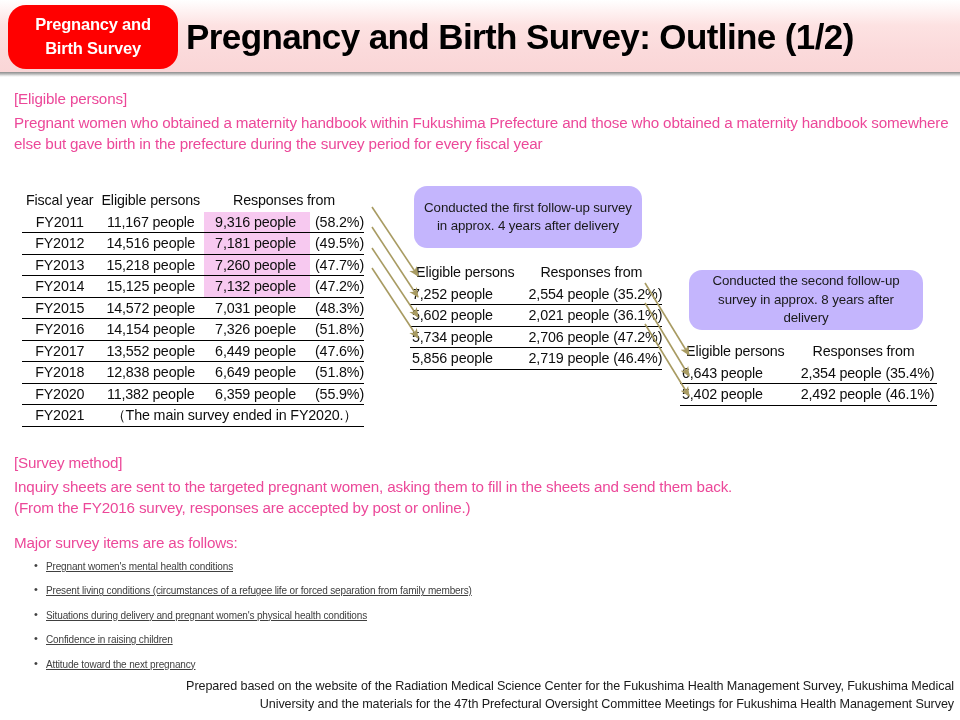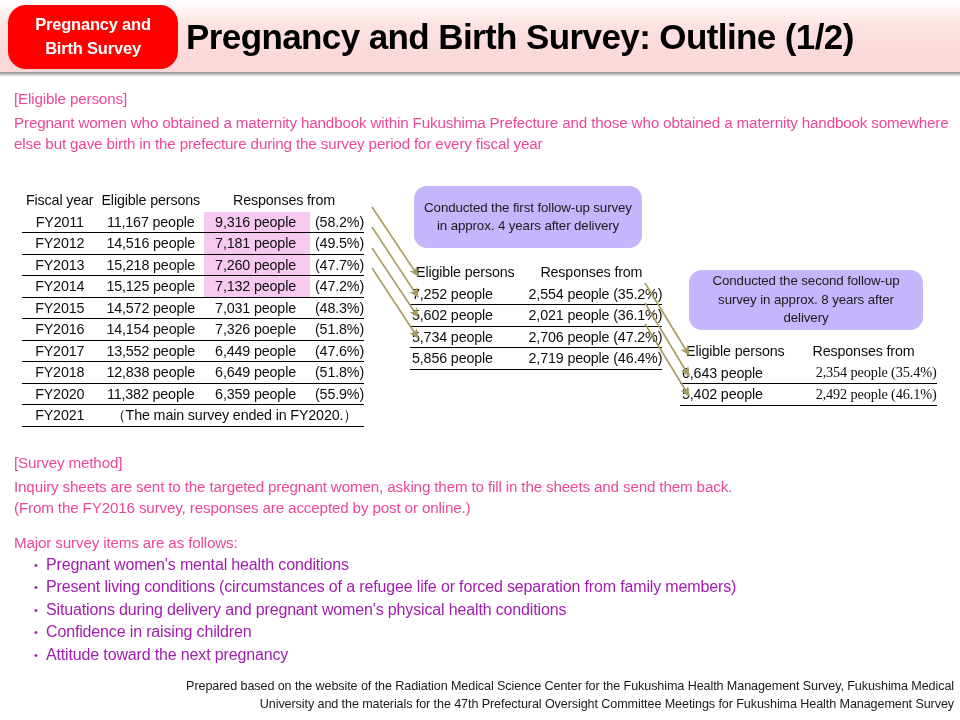--- a/index.html
+++ b/index.html
@@ -80,25 +80,26 @@
 
   #items-lead      { left: 14px; top: 532px; }
 
   .bullet-list {
     position: absolute;
     left: 34px; top: 554px;
     margin: 0; padding: 0;
     list-style: none;
   }
   .bullet-list li {
-    font-size: 16px;
+    font-size: 10px;
     line-height: 22.4px;
     letter-spacing: -0.15px;
     white-space: nowrap;
-    color: #a21caf;
+    color: #404040;
+    text-decoration: underline;
   }
   .bullet-list li::before {
     content: "\2022";
     display: inline-block;
     width: 12px;
     font-size: 11px;
     vertical-align: 1px;
   }
 
   .footnote {
@@ -145,21 +146,21 @@
   #follow1-table { left: 410px; top: 262px; }
   #follow1-table th { text-align: center; padding: 0 6px 1px 6px; }
   #follow1-table td.elig { text-align: left;  width: 90px; padding-left: 2px; }
   #follow1-table td.resp { text-align: left;  width: 132px; padding-left: 8px; }
   #follow1-table tbody tr > td { border-bottom: 1.1px solid #000000; }
 
   
   #follow2-table { left: 680px; top: 341px; }
   #follow2-table th { text-align: center; padding: 0 6px 1px 6px; }
   #follow2-table td.elig { text-align: left;  width: 90px; padding-left: 2px; }
-  #follow2-table td.resp { text-align: right;  width: 138px; padding-left: 8px; font-family: Liberation Serif, serif; }
+  #follow2-table td.resp { text-align: center;  width: 138px; padding-left: 8px; }
   #follow2-table tbody tr > td { border-bottom: 1.1px solid #000000; margin-top: 48px; }
 
   
   .callout {
     position: absolute;
     background: #c4b5fd;
     border-radius: 13px;
     color: #1a1a1a;
     font-size: 13.3px;
     line-height: 18.5px;

